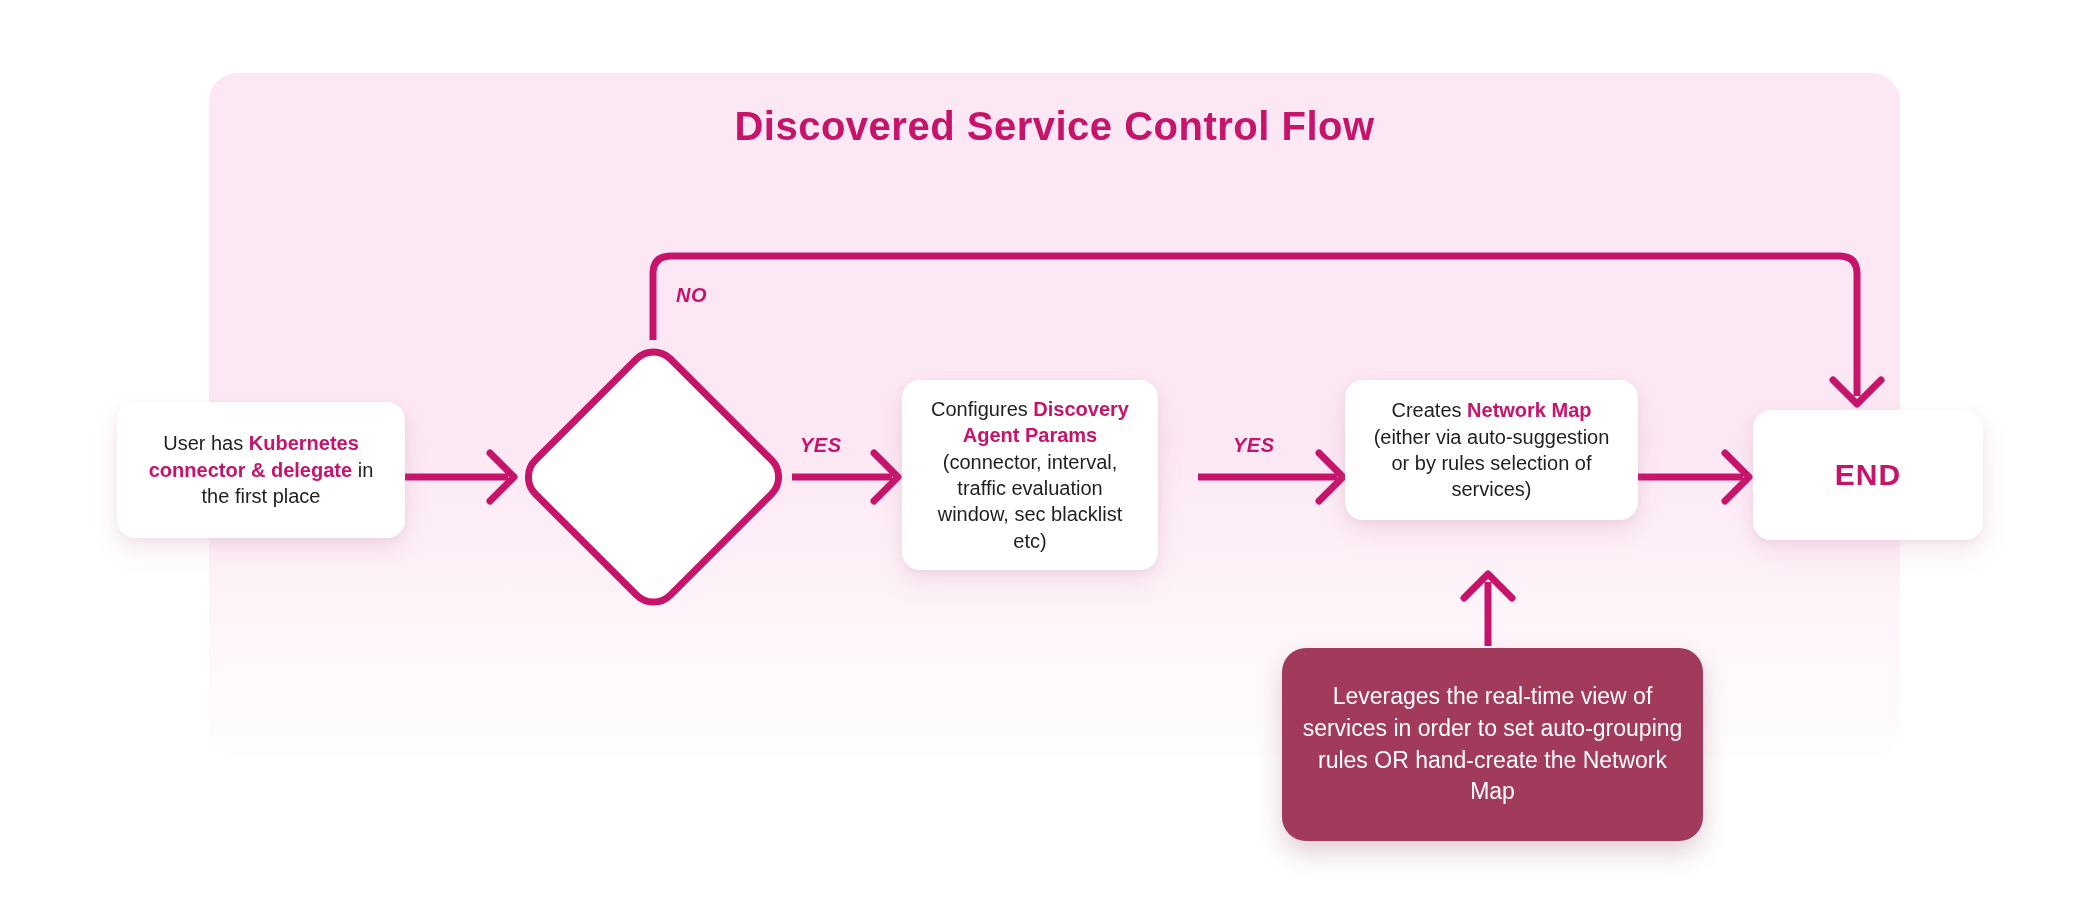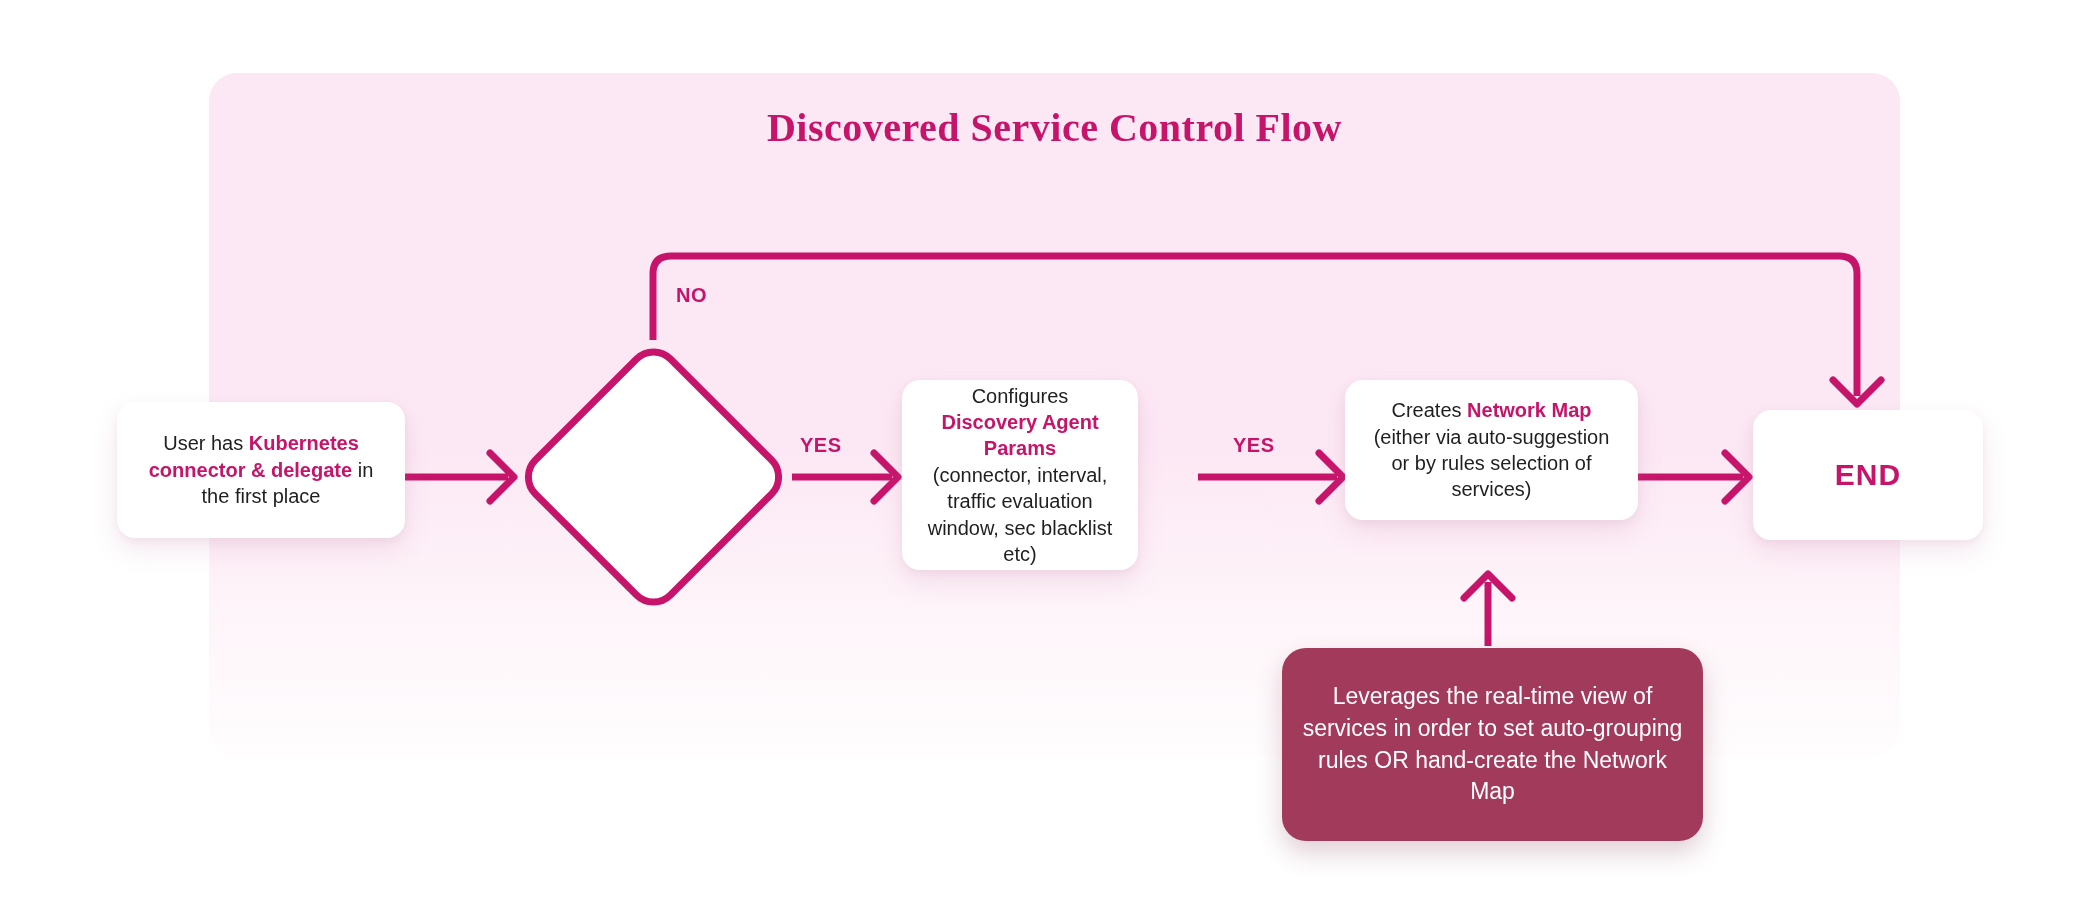--- a/index.html
+++ b/index.html
@@ -28,21 +28,20 @@
     position: absolute;
     left: 209px;
     top: 104px;
     width: 1691px;
     text-align: center;
     font-size: 40px;
     font-weight: 700;
     letter-spacing: 0.5px;
     color: var(--magenta);
     z-index: 2;
-    font-family: Liberation Serif, serif;
   }
   svg.connectors {
     position: absolute;
     left: 0;
     top: 0;
     z-index: 1;
     pointer-events: none;
   }
   svg .stroke {
     stroke: var(--magenta);
@@ -71,21 +70,21 @@
     font-size: 20px;
     line-height: 1.32;
     z-index: 2;
   }
   .node .inner { padding: 0 20px; }
   .accent {
     color: var(--magenta);
     font-weight: 700;
   }
   #node-start  { left: 117px;  top: 402px; width: 288px; height: 136px; }
-  #node-config { left: 902px;  top: 380px; width: 236px; height: 190px; }
+  #node-config { left: 902px;  top: 380px; width: 256px; height: 190px; }
   #node-create { left: 1345px; top: 380px; width: 293px; height: 140px; }
   #node-end {
     left: 1753px; top: 410px; width: 230px; height: 130px;
     font-size: 30px; font-weight: 700; color: var(--magenta); letter-spacing: 1px; text-align: right;
   }
   #decision-text {
     position: absolute;
     left: 538px;
     top: 400px;
     width: 230px;
@@ -117,20 +116,21 @@
     z-index: 2;
   }
   .note .inner { padding: 0 20px; }
   .edge-label {
     position: absolute;
     font-size: 20px;
     font-weight: 800;
     letter-spacing: 0.5px;
     color: var(--magenta);
     z-index: 2;
+    font-style: italic;
   }
   #label-no   { left: 676px;  top: 284px; }
   #label-yes1 { left: 800px;  top: 434px; }
   #label-yes2 { left: 1233px; top: 434px; }
 </style>
 </head>
 <body>
 
 <div id="canvas">
 

